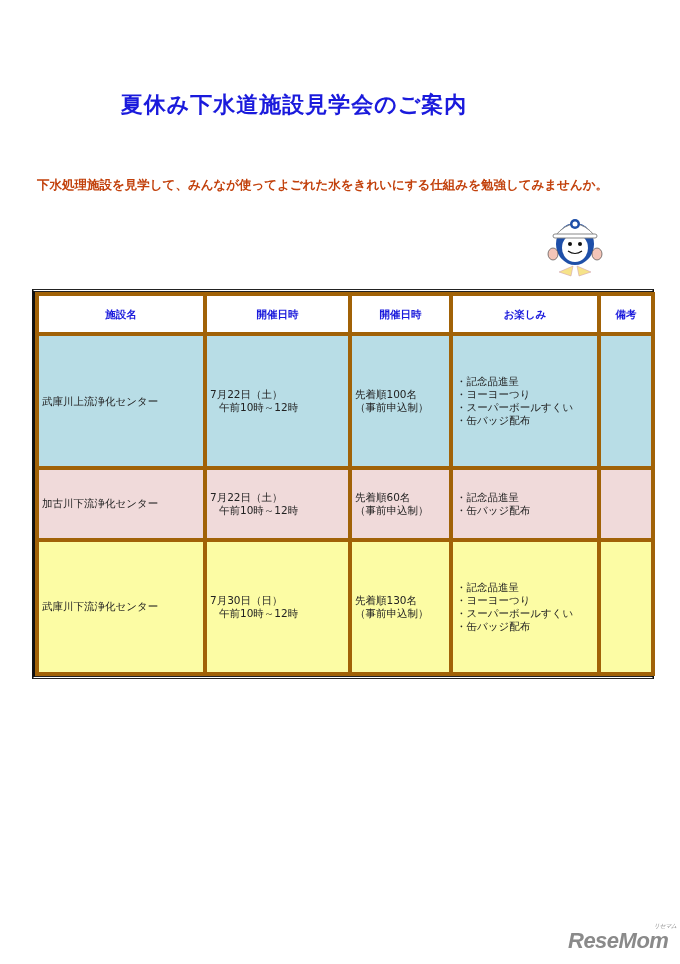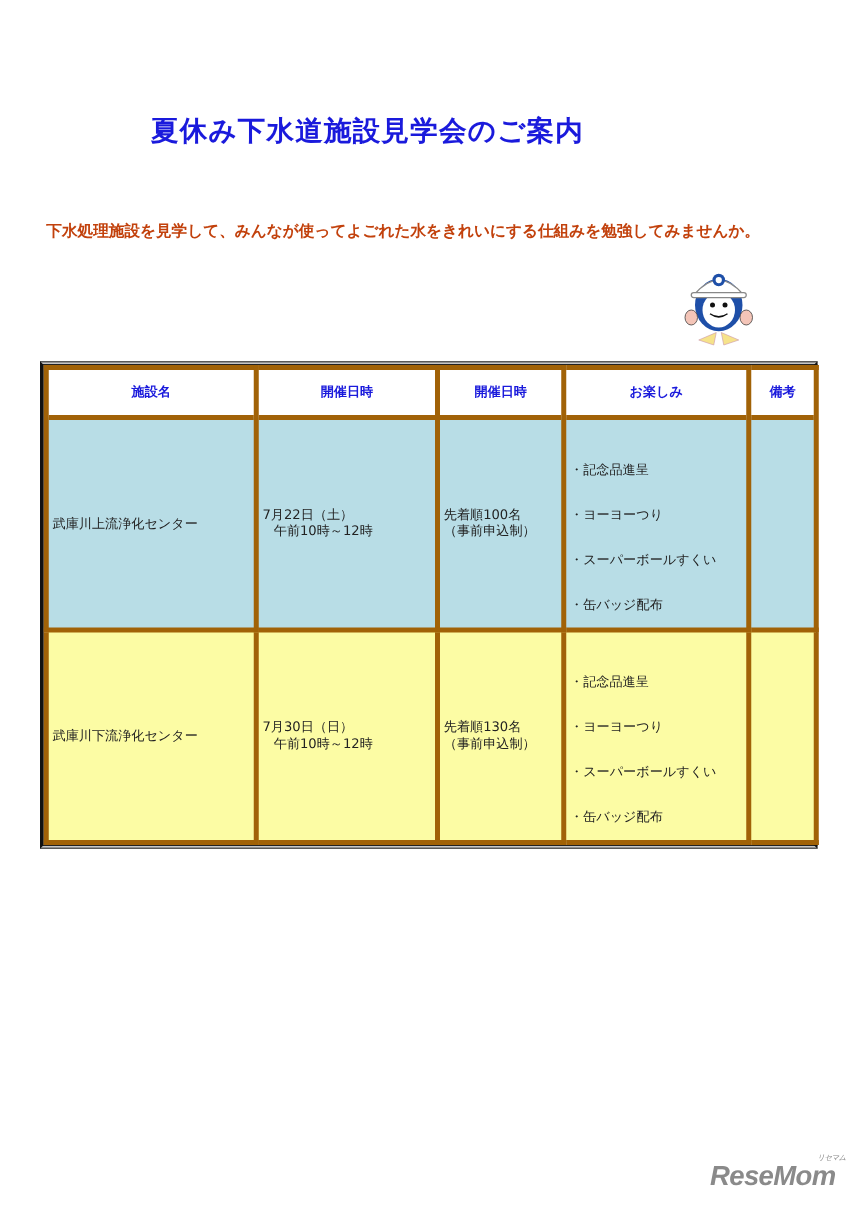--- a/index.html
+++ b/index.html
@@ -22,21 +22,21 @@
     border-left:3px solid #111; border-right:3px solid #111;
     box-sizing:border-box;
   }
   table { border-collapse:collapse; width:100%; height:100%; table-layout:fixed; }
   th, td { border:4px solid #a16207; padding:0 0 0 3px; font-size:10.5px; color:#222; vertical-align:middle; line-height:13px; }
   th { height:36px; color:#1a1adc; font-weight:bold; text-align:center; padding:0; background:#fff; border-bottom:3px double #333; }
   tr.r-blue td { background:#b8dde6; }
   tr.r-pink td { background:#f0dada; }
   tr.r-yellow td { background:#fcfca4; }
   td.date div.l2 { padding-left:9px; }
-  .bullets div { white-space:nowrap;margin-top:23px; }
+  .bullets div { white-space:nowrap; }
   .logo {
     position:absolute; left:568px; top:928px; font-size:22px; font-weight:bold;
     color:#8a8a8a; letter-spacing:-0.5px; font-family:"Liberation Sans", sans-serif;font-style:italic;
   }
   .logo .kana { position:absolute; right:-8px; top:-6px; font-size:6px; font-weight:normal; }
 </style>
 </head>
 <body>
 
 <div class="title">夏休み下水道施設見学会のご案内</div>
@@ -91,20 +91,36 @@
           <div>（事前申込制）</div>
         </td>
         <td class="bullets">
           <div>・記念品進呈</div>
           <div>・ヨーヨーつり</div>
           <div>・スーパーボールすくい</div>
           <div>・缶バッジ配布</div>
         </td>
         <td></td>
       </tr>
+      <tr class="r-pink">
+        <td>加古川下流浄化センター</td>
+        <td class="date">
+          <div>7月22日（土）</div>
+          <div class="l2">午前10時～12時</div>
+        </td>
+        <td>
+          <div>先着順60名</div>
+          <div>（事前申込制）</div>
+        </td>
+        <td class="bullets">
+          <div>・記念品進呈</div>
+          <div>・缶バッジ配布</div>
+        </td>
+        <td></td>
+      </tr>
       <tr class="r-yellow">
         <td>武庫川下流浄化センター</td>
         <td class="date">
           <div>7月30日（日）</div>
           <div class="l2">午前10時～12時</div>
         </td>
         <td>
           <div>先着順130名</div>
           <div>（事前申込制）</div>
         </td>

